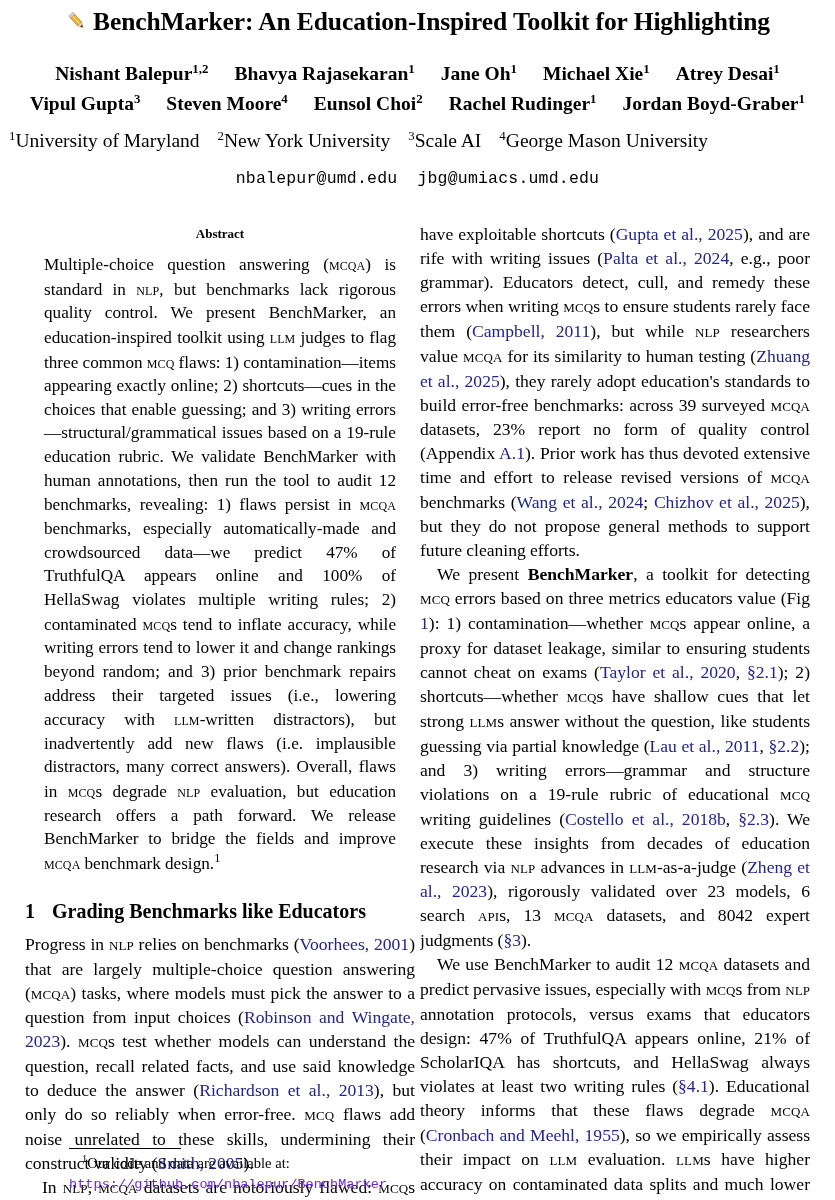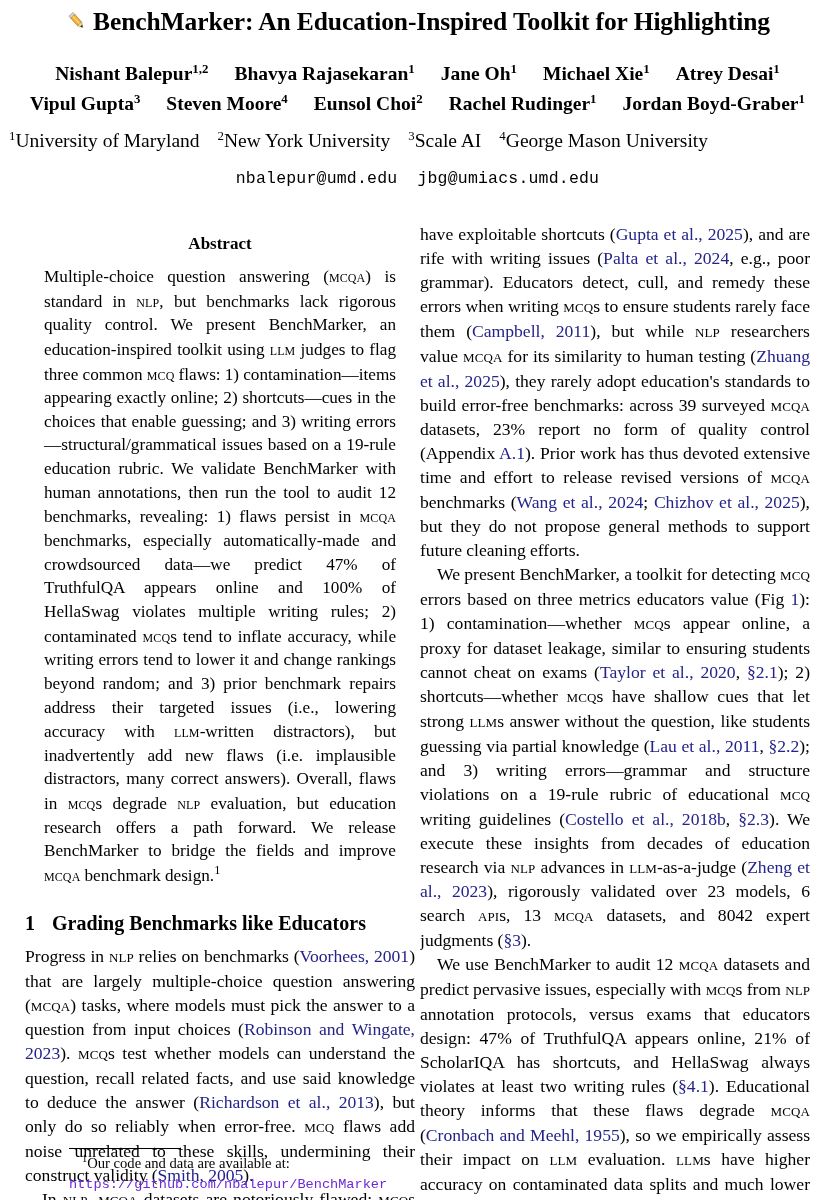--- a/index.html
+++ b/index.html
@@ -90,23 +90,23 @@
     overflow: hidden;
   }
   .col-left  { left: 25px; }
   .col-right { left: 420px; }
 
   .abstract-wrap {
     padding: 0 19px;
   }
   .abstract-head {
     text-align: center;
-    font-size: 17px;
-    font-weight: bold;
-    margin: 12px 0 10px 0;
+    font-size: 13px;
+    font-weight: bold;
+    margin: 4px 0 10px 0;
   }
   p.body {
     font-size: 17.6px;
     line-height: 1.365;
     text-align: justify;
     margin: 0;
     -webkit-hyphens: none;
     hyphens: none;
     word-spacing: -0.2px;
   }
@@ -116,21 +116,21 @@
   .sec-head {
     font-size: 20px;
     font-weight: bold;
     margin: 24px 0 9px 0;
   }
   .sec-head .num { display: inline-block; min-width: 27px; }
 
   .sc { font-variant: small-caps; font-size: 1.035em; letter-spacing: 0.1px; }
   .lnk { color: #232389; }
   .it  { }
-  .bd  { font-weight: normal; }
+  .bd  { font-weight: bold; }
 
   
   .footnote {
     position: absolute;
     left: 44px;
     bottom: 6px;
     width: 371px;
   }
   .fn-rule {
     width: 112px;

